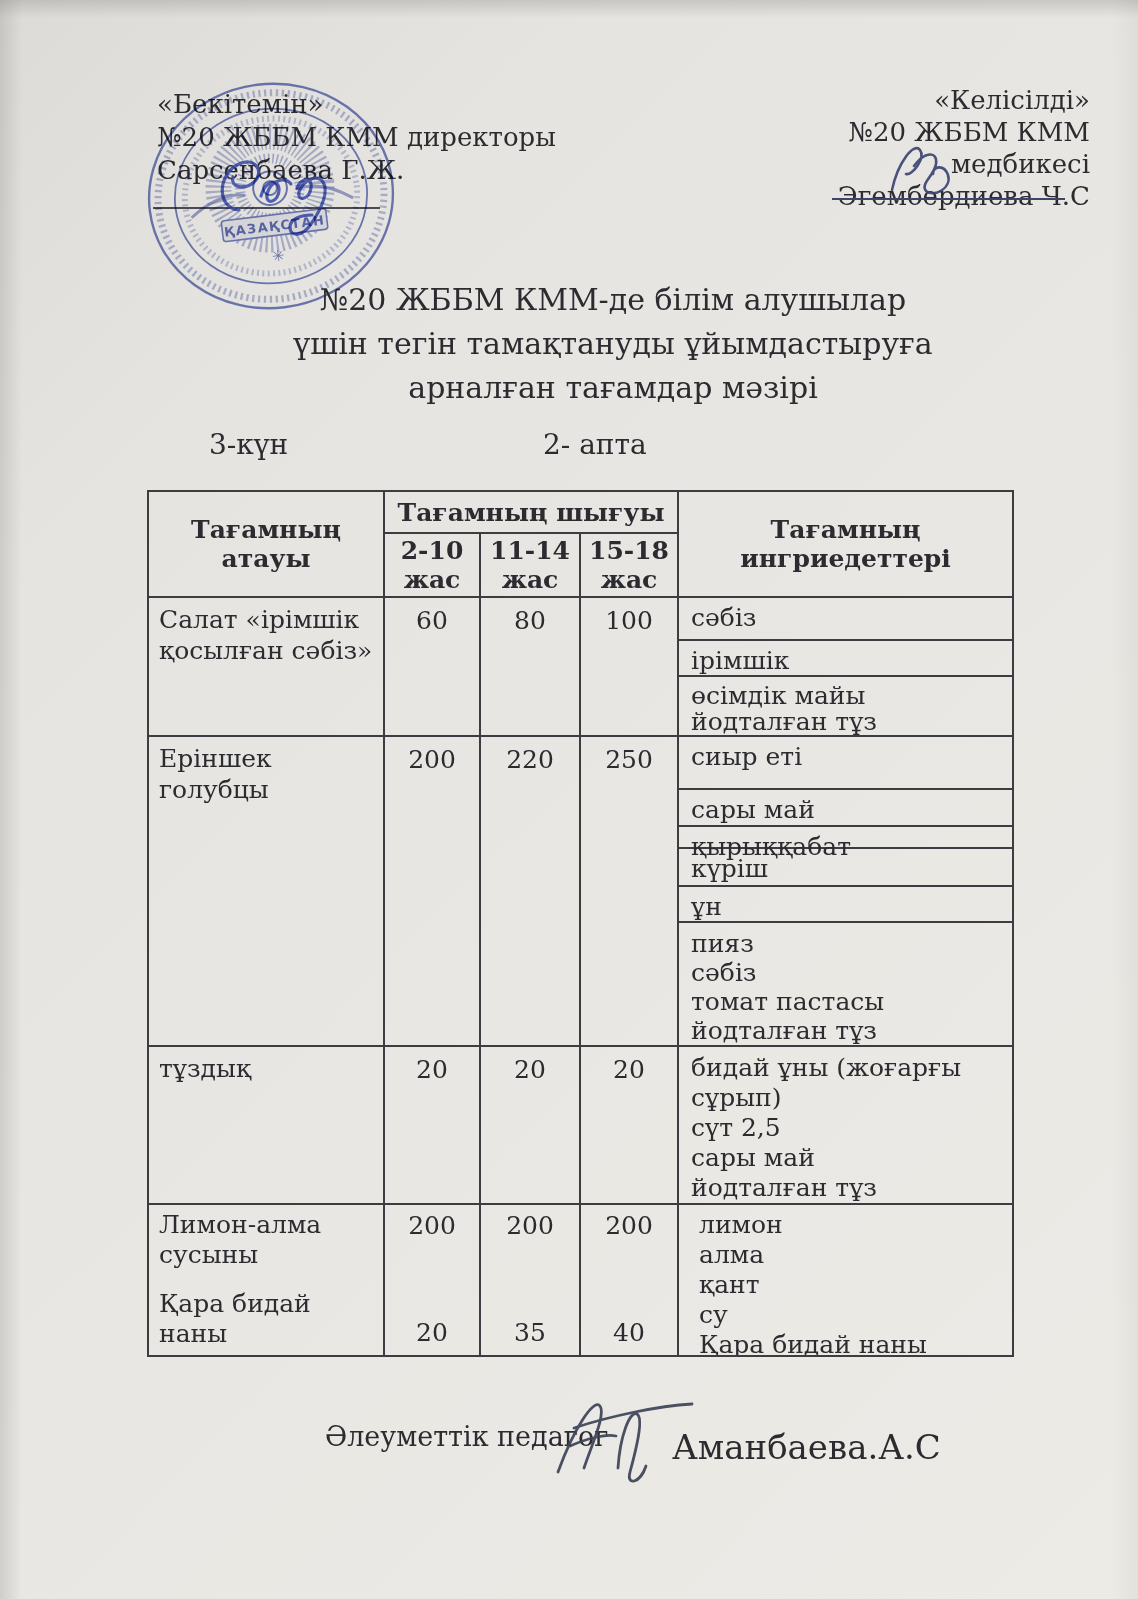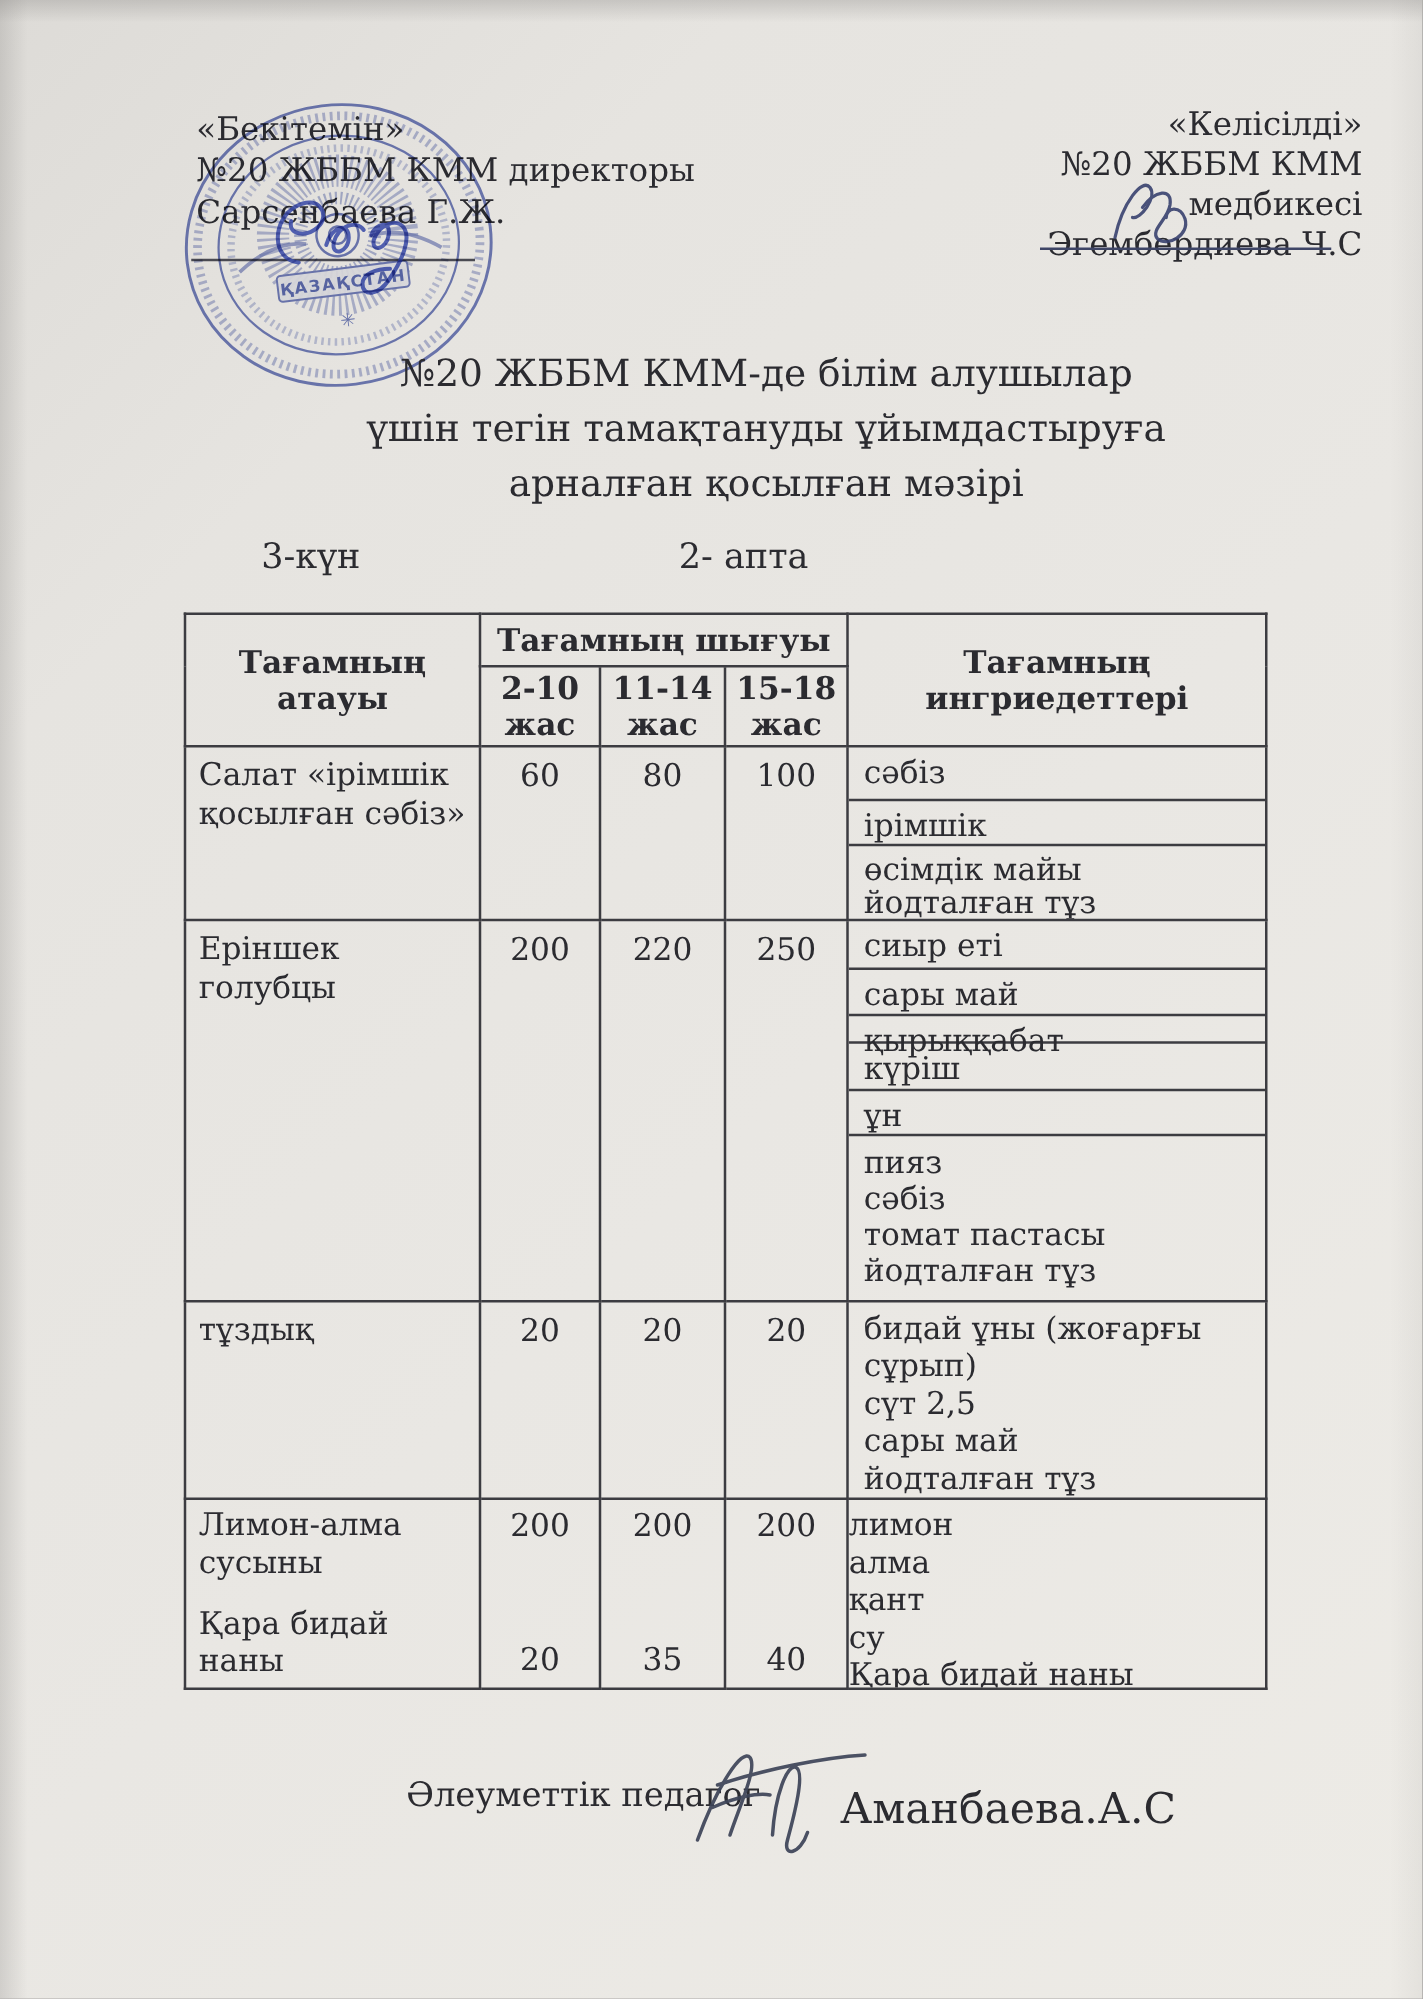--- a/index.html
+++ b/index.html
@@ -37,21 +37,21 @@
   .menu-table td.num{text-align:center;padding-top:8px;}
   .menu-table td.ing{padding:0;}
   .sub{box-sizing:border-box;padding:6px 6px 0 12px;border-bottom:2px solid #3c3c41;line-height:27px;}
   .sub.last{border-bottom:none;}
   .ml{white-space:pre-line;}
   .blk{padding:6px 6px 0 12px;line-height:29px;border-radius:30px;}
   .pad-down{padding-top:48px;}
   .vfill{display:flex;flex-direction:column;justify-content:space-between;box-sizing:border-box;height:148px;}
   .vfill.txt{padding:5px 6px 4px 10px;line-height:30px;}
   .vfill.cnum{text-align:center;padding:6px 0 6px 0;}
-  .vfill.ingr{padding:5px 6px 4px 0;line-height:30px;}
+  .vfill.ingr{padding:5px 6px 4px 20px;line-height:30px;}
   
   .footer-role{left:325px;top:1421px;font-size:27px;}
   .footer-name{left:672px;top:1427px;font-size:34px;}
   svg{display:block;}
 </style>
 </head>
 <body>
 
 <div class="page">
 
@@ -98,21 +98,21 @@
     <g fill="none" stroke="#39426f" stroke-width="2.6" stroke-linecap="round" opacity="0.9">
       <path d="M30,54 C36,26 52,6 58,14 C64,22 50,40 44,38"></path>
       <path d="M52,30 C62,16 76,14 74,28 C72,40 58,48 64,55 C72,62 90,52 86,39 C82,28 71,30 71,38"></path>
     </g>
   </svg>
   <div class="abs sig-line right"></div>
 
   <div class="abs doc-title">
     <div>№20 ЖББМ КММ-де білім алушылар</div>
     <div>үшін тегін тамақтануды ұйымдастыруға</div>
-    <div>арналған қосылған мәзірі</div>
+    <div>арналған тағамдар мәзірі</div>
   </div>
 
   <div class="abs schedule-day">3-күн</div>
   <div class="abs schedule-week">2- апта</div>
 
   <table class="menu-table">
     <colgroup>
       <col style="width:236px">
         <col style="width:96px">
         <col style="width:100px">
@@ -149,21 +149,21 @@
 йодталған тұз</div>
         </td>
       </tr>
 
       <tr style="height:305px">
         <td class="dish">Еріншек голубцы</td>
         <td class="num">200</td>
         <td class="num">220</td>
         <td class="num">250</td>
         <td class="ing">
-          <div class="sub" style="height:39px">сиыр еті</div>
+          <div class="sub" style="height:53px">сиыр еті</div>
           <div class="sub" style="height:37px">сары май</div>
           <div class="sub" style="height:22px">қырыққабат</div>
           <div class="sub" style="height:38px">күріш</div>
           <div class="sub" style="height:36px">ұн</div>
           <div class="blk ml">пияз
 сәбіз
 томат пастасы
 йодталған тұз</div>
         </td>
       </tr>

